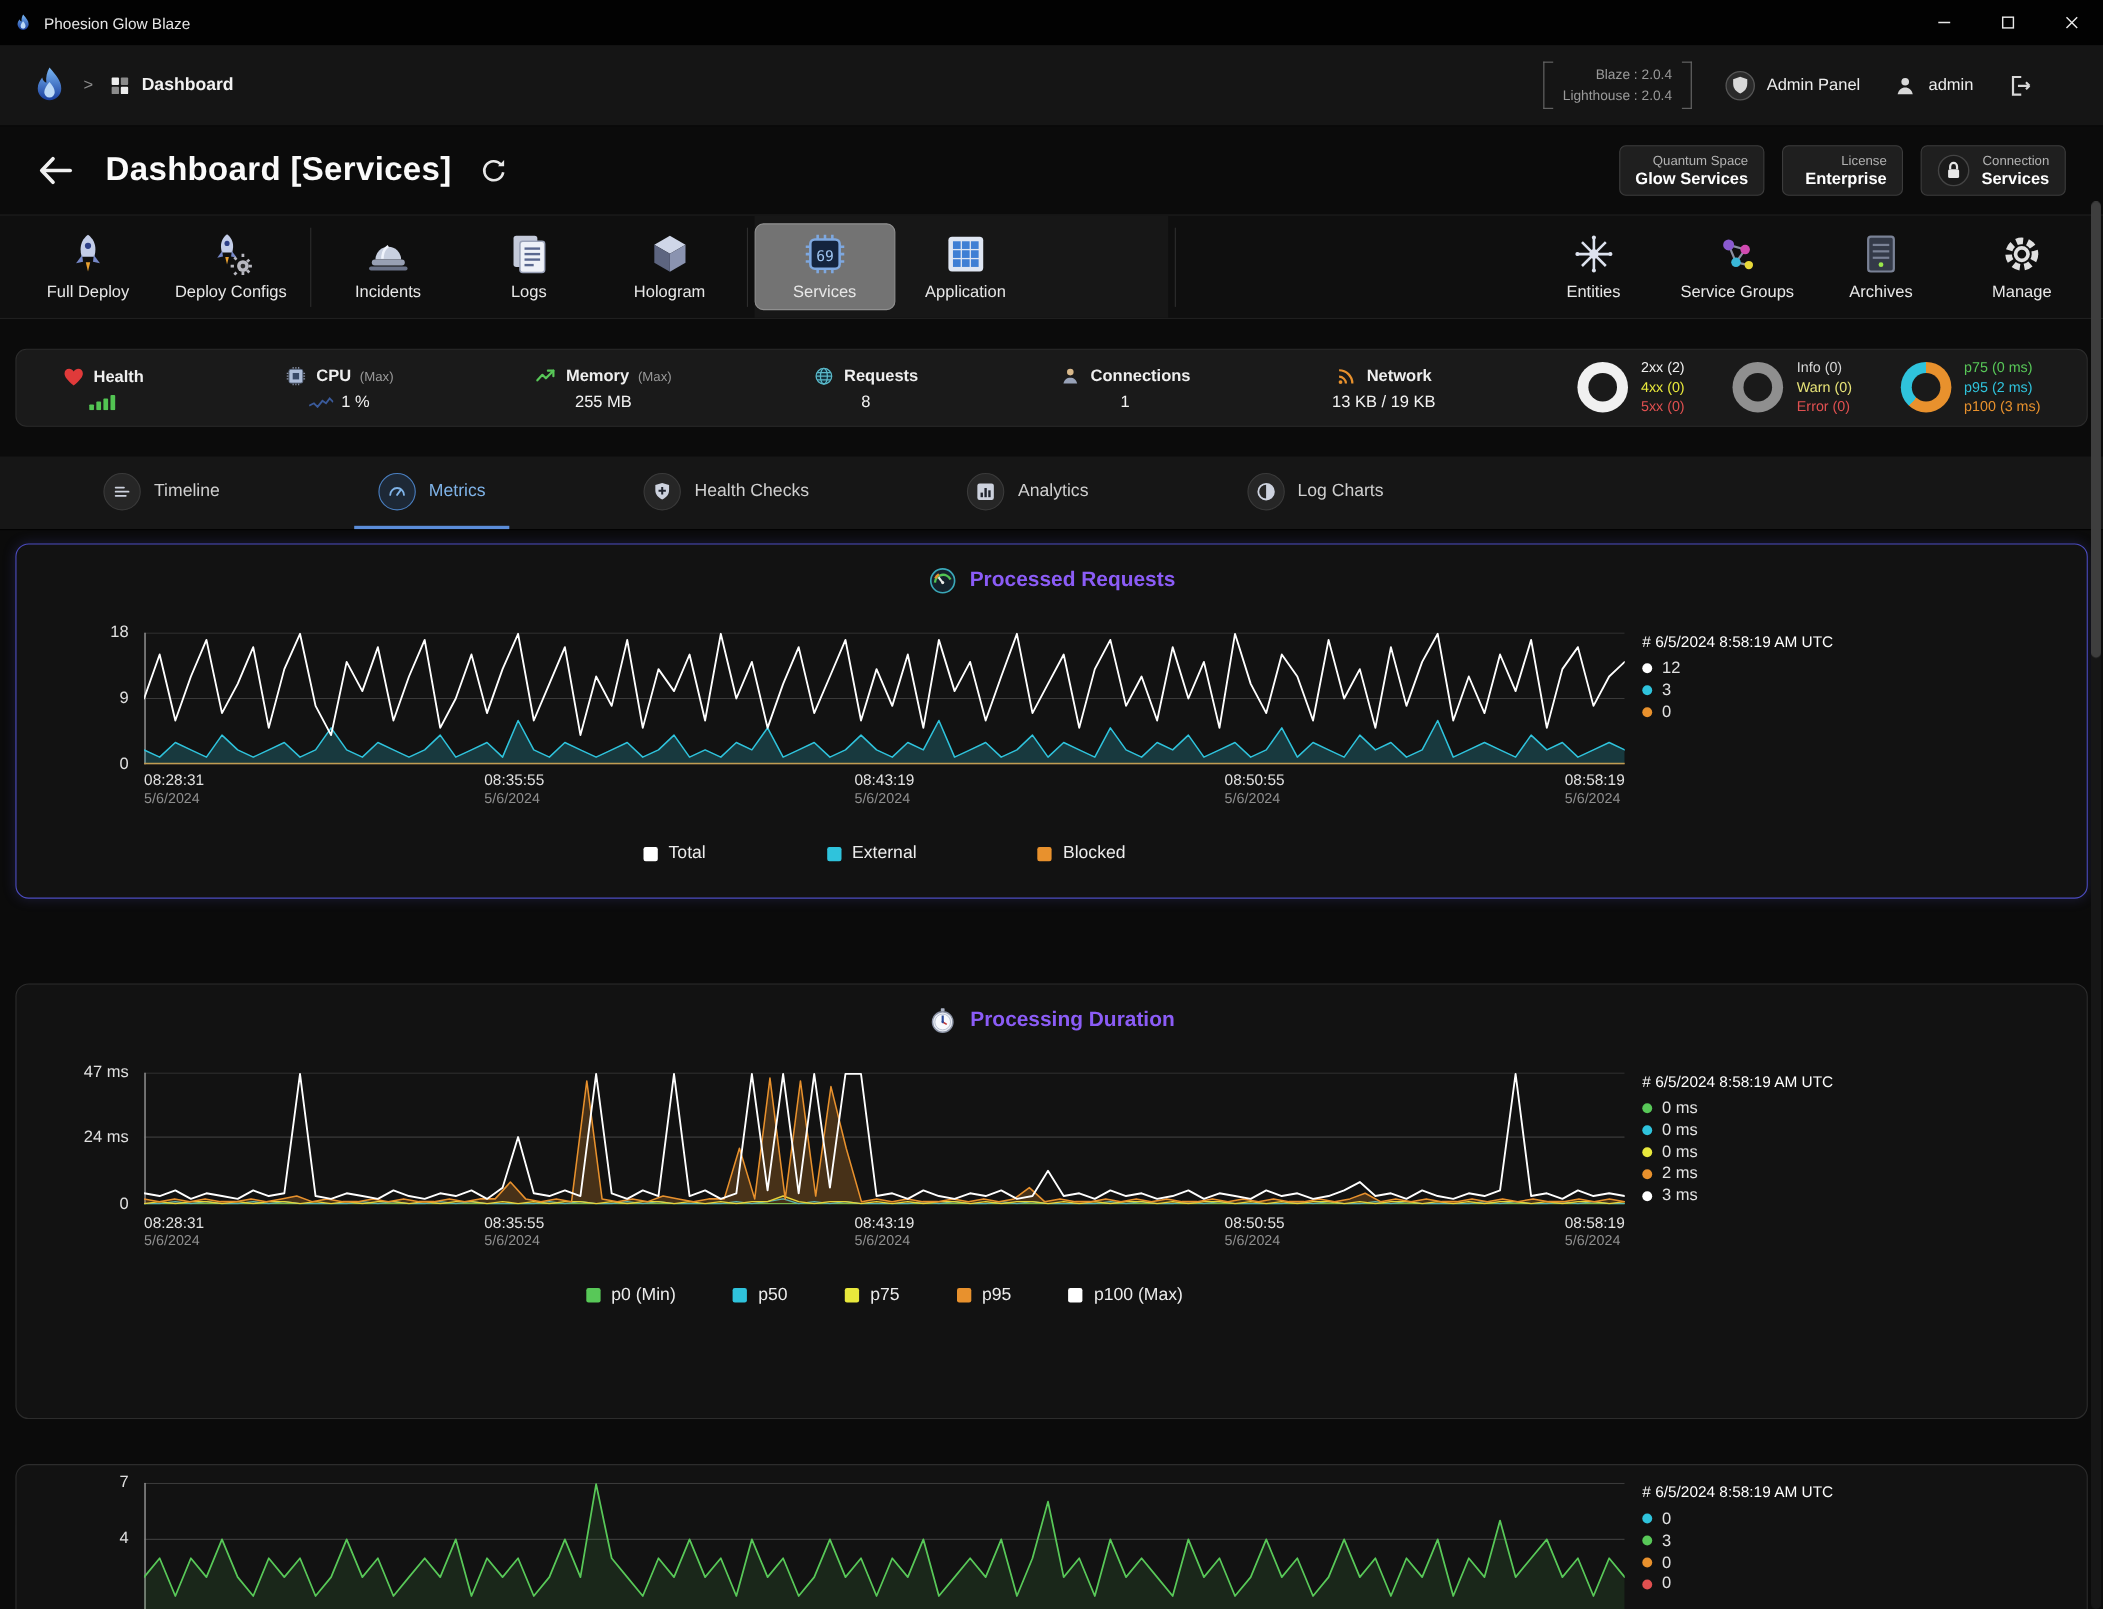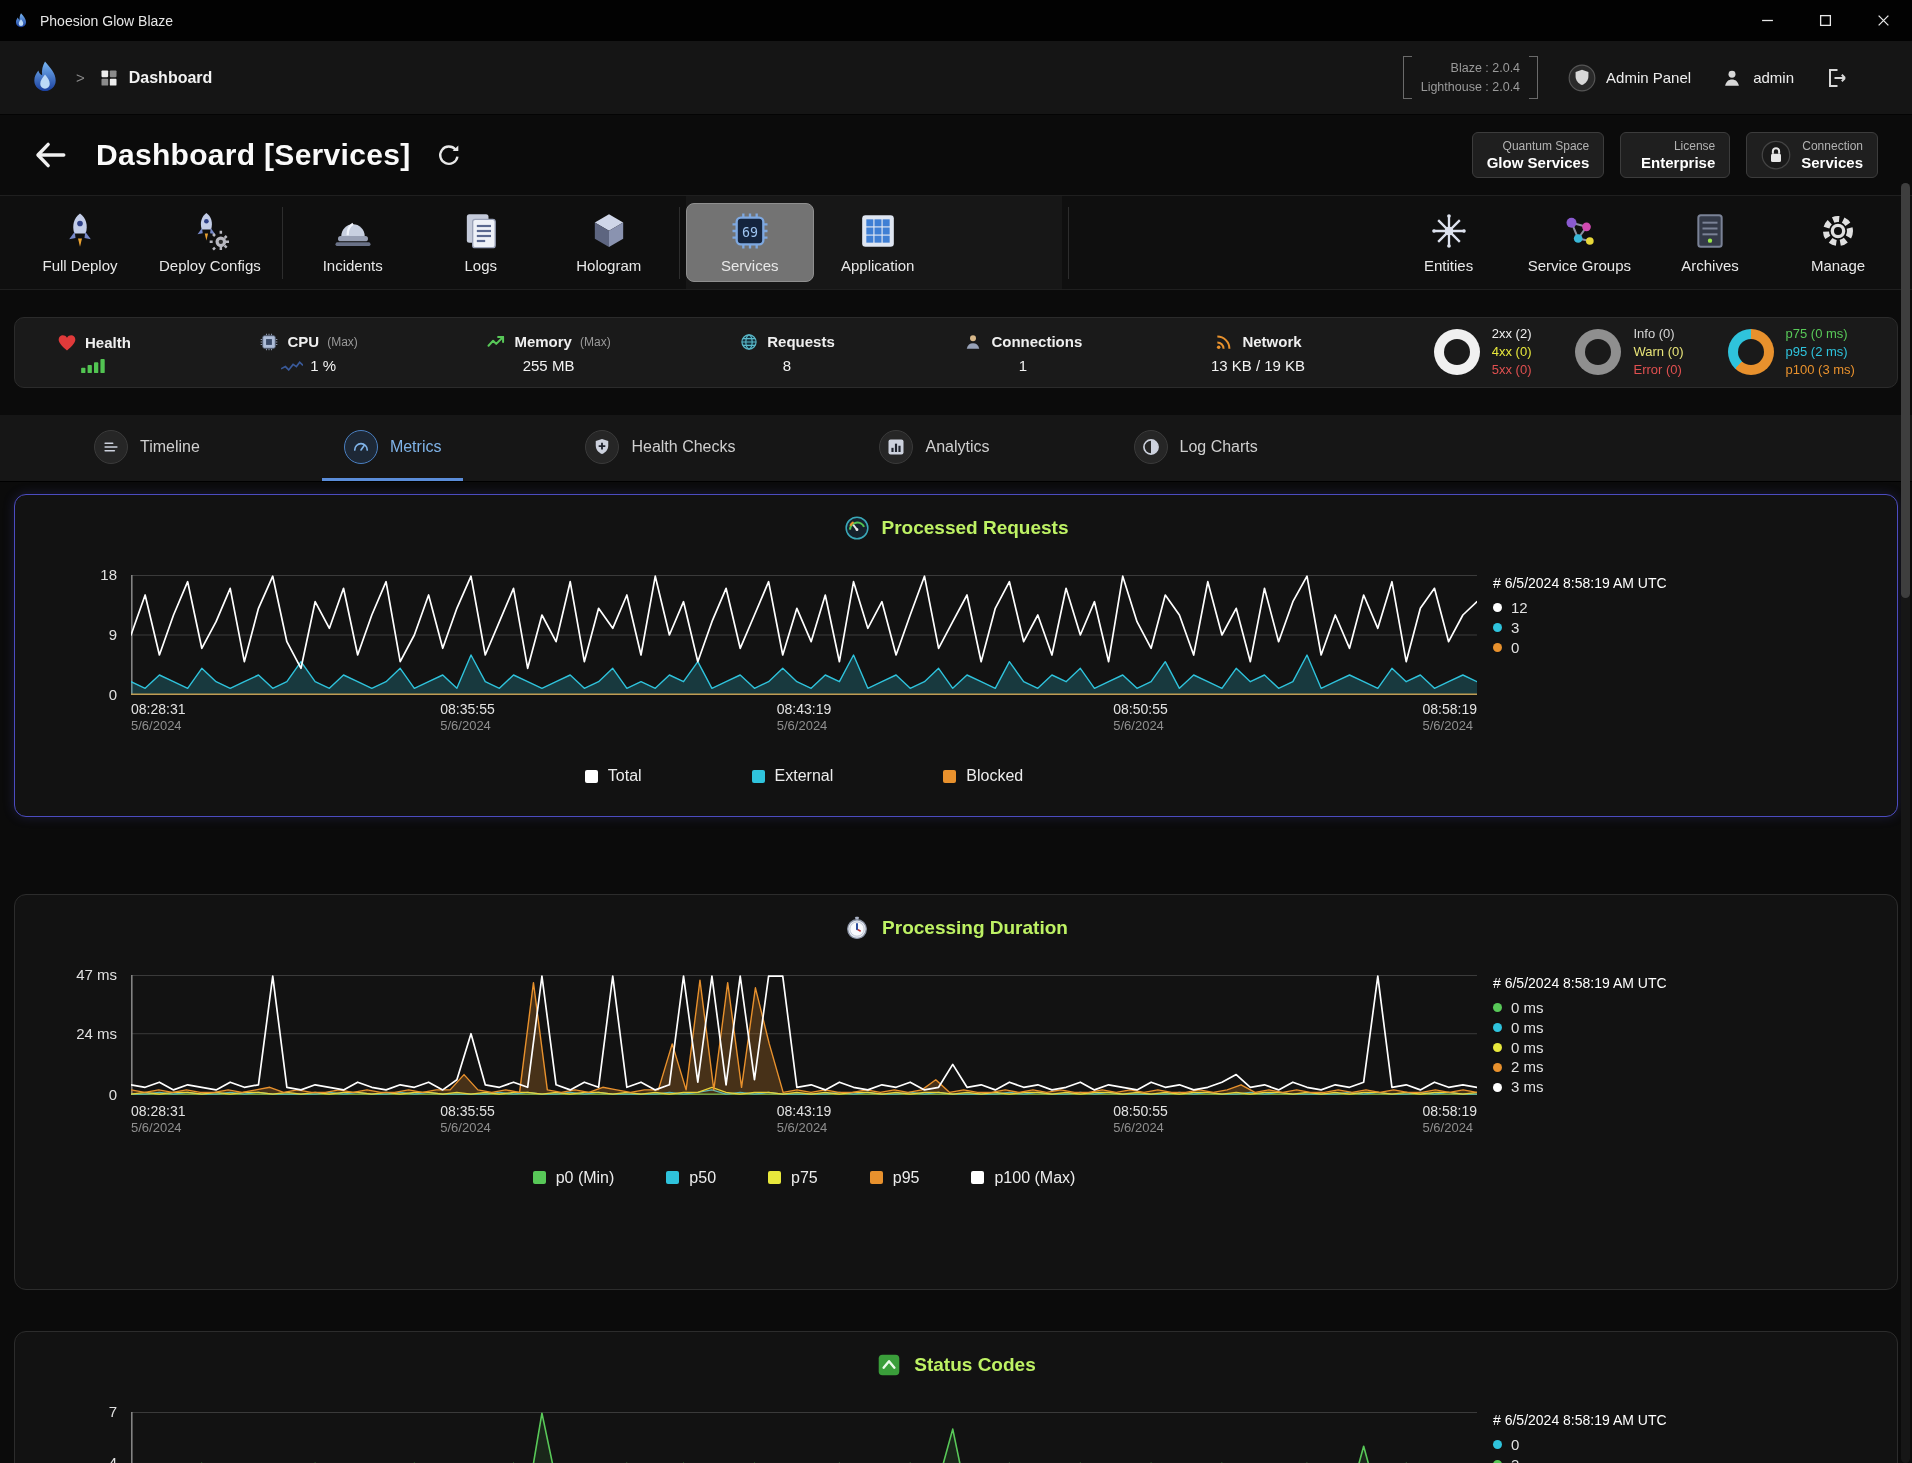--- a/index.html
+++ b/index.html
@@ -82,21 +82,21 @@
   .tab.active .tab-label { color:#7fb3e8; }
   .tab.active .tab-circle { border-color:#4a7fc0; background:#1d2836; }
 
   
   .chart-card { margin:0 14px; background:#121212; border:1px solid #2c2c2c; border-radius:12px; padding:16px 20px 14px; overflow:hidden; }
   .card-requests { margin-top:12px; height:323px; border-color:#4c4cc0; box-shadow:0 0 12px rgba(86,86,210,.22); }
   .card-duration { margin-top:77px; height:396px; }
   .card-status   { margin-top:41px; height:336px; }
   .chart-title { display:flex; align-items:center; justify-content:center; gap:12px; height:34px; margin-bottom:30px; }
   .ct-ico { width:26px; height:26px; }
-  .ct-text { font-size:19px; font-weight:700; color:#bef264; }
+  .ct-text { font-size:19px; font-weight:700; color:#8b5cf6; }
   .chart-body { display:flex; }
   .y-axis { width:96px; position:relative; }
   .y-tick { position:absolute; right:14px; font-size:15px; color:#e0e0e0; }
   .plot { flex:1; }
   .plot svg { width:100%; height:100%; display:block; }
   .side-legend { width:400px; padding-left:16px; }
   .side-legend .ts { font-size:14px; color:#fff; margin-bottom:7px; white-space:nowrap; }
   .cur-row { display:flex; align-items:center; gap:9px; font-size:15px; color:#e2e2e2; line-height:1.32; }
   .cur-dot { width:9px; height:9px; border-radius:50%; flex:0 0 auto; }
   .x-labels { position:relative; height:46px; margin:6px 400px 0 96px; }
@@ -783,29 +783,20 @@
         <span class="bl-sq" style="background: rgb(232, 145, 45);"></span>
         <span class="bl-label">p95</span>
       </div>
       <div class="bl-item">
         <span class="bl-sq" style="background: rgb(255, 255, 255);"></span>
         <span class="bl-label">p100 (Max)</span>
       </div>
     </div>
   </section>
 <section class="chart-card card-status">
-    <div class="chart-title">
-      <span class="ct-ico ico">
-        <svg viewBox="0 0 24 24">
-          <rect x="2.5" y="2.5" width="19" height="19" rx="3.5" fill="#3a9e3a"></rect>
-          <path d="M7 14.5l5-6 5 6" fill="none" stroke="#eafaea" stroke-width="2.2" stroke-linecap="round" stroke-linejoin="round"></path>
-        </svg>
-      </span>
-      <span class="ct-text">Status Codes</span>
-    </div>
     <div class="chart-body">
       <div class="y-axis" style="height: 120px;">
         <div class="y-tick" style="top: -9px;">7</div>
         <div class="y-tick" style="top: 42.4286px;">4</div>
       </div>
       <div class="plot" style="height: 120px;">
         <svg viewBox="0 0 1000 120" preserveAspectRatio="none">
           <line x1="0" y1="0.5" x2="1000" y2="0.5" stroke="#3a3a3a" stroke-width="1" vector-effect="non-scaling-stroke"></line>
           <line x1="0" y1="51.42857142857143" x2="1000" y2="51.42857142857143" stroke="#3a3a3a" stroke-width="1" vector-effect="non-scaling-stroke"></line>
           <line x1="0" y1="119.5" x2="1000" y2="119.5" stroke="#3a3a3a" stroke-width="1" vector-effect="non-scaling-stroke"></line>

